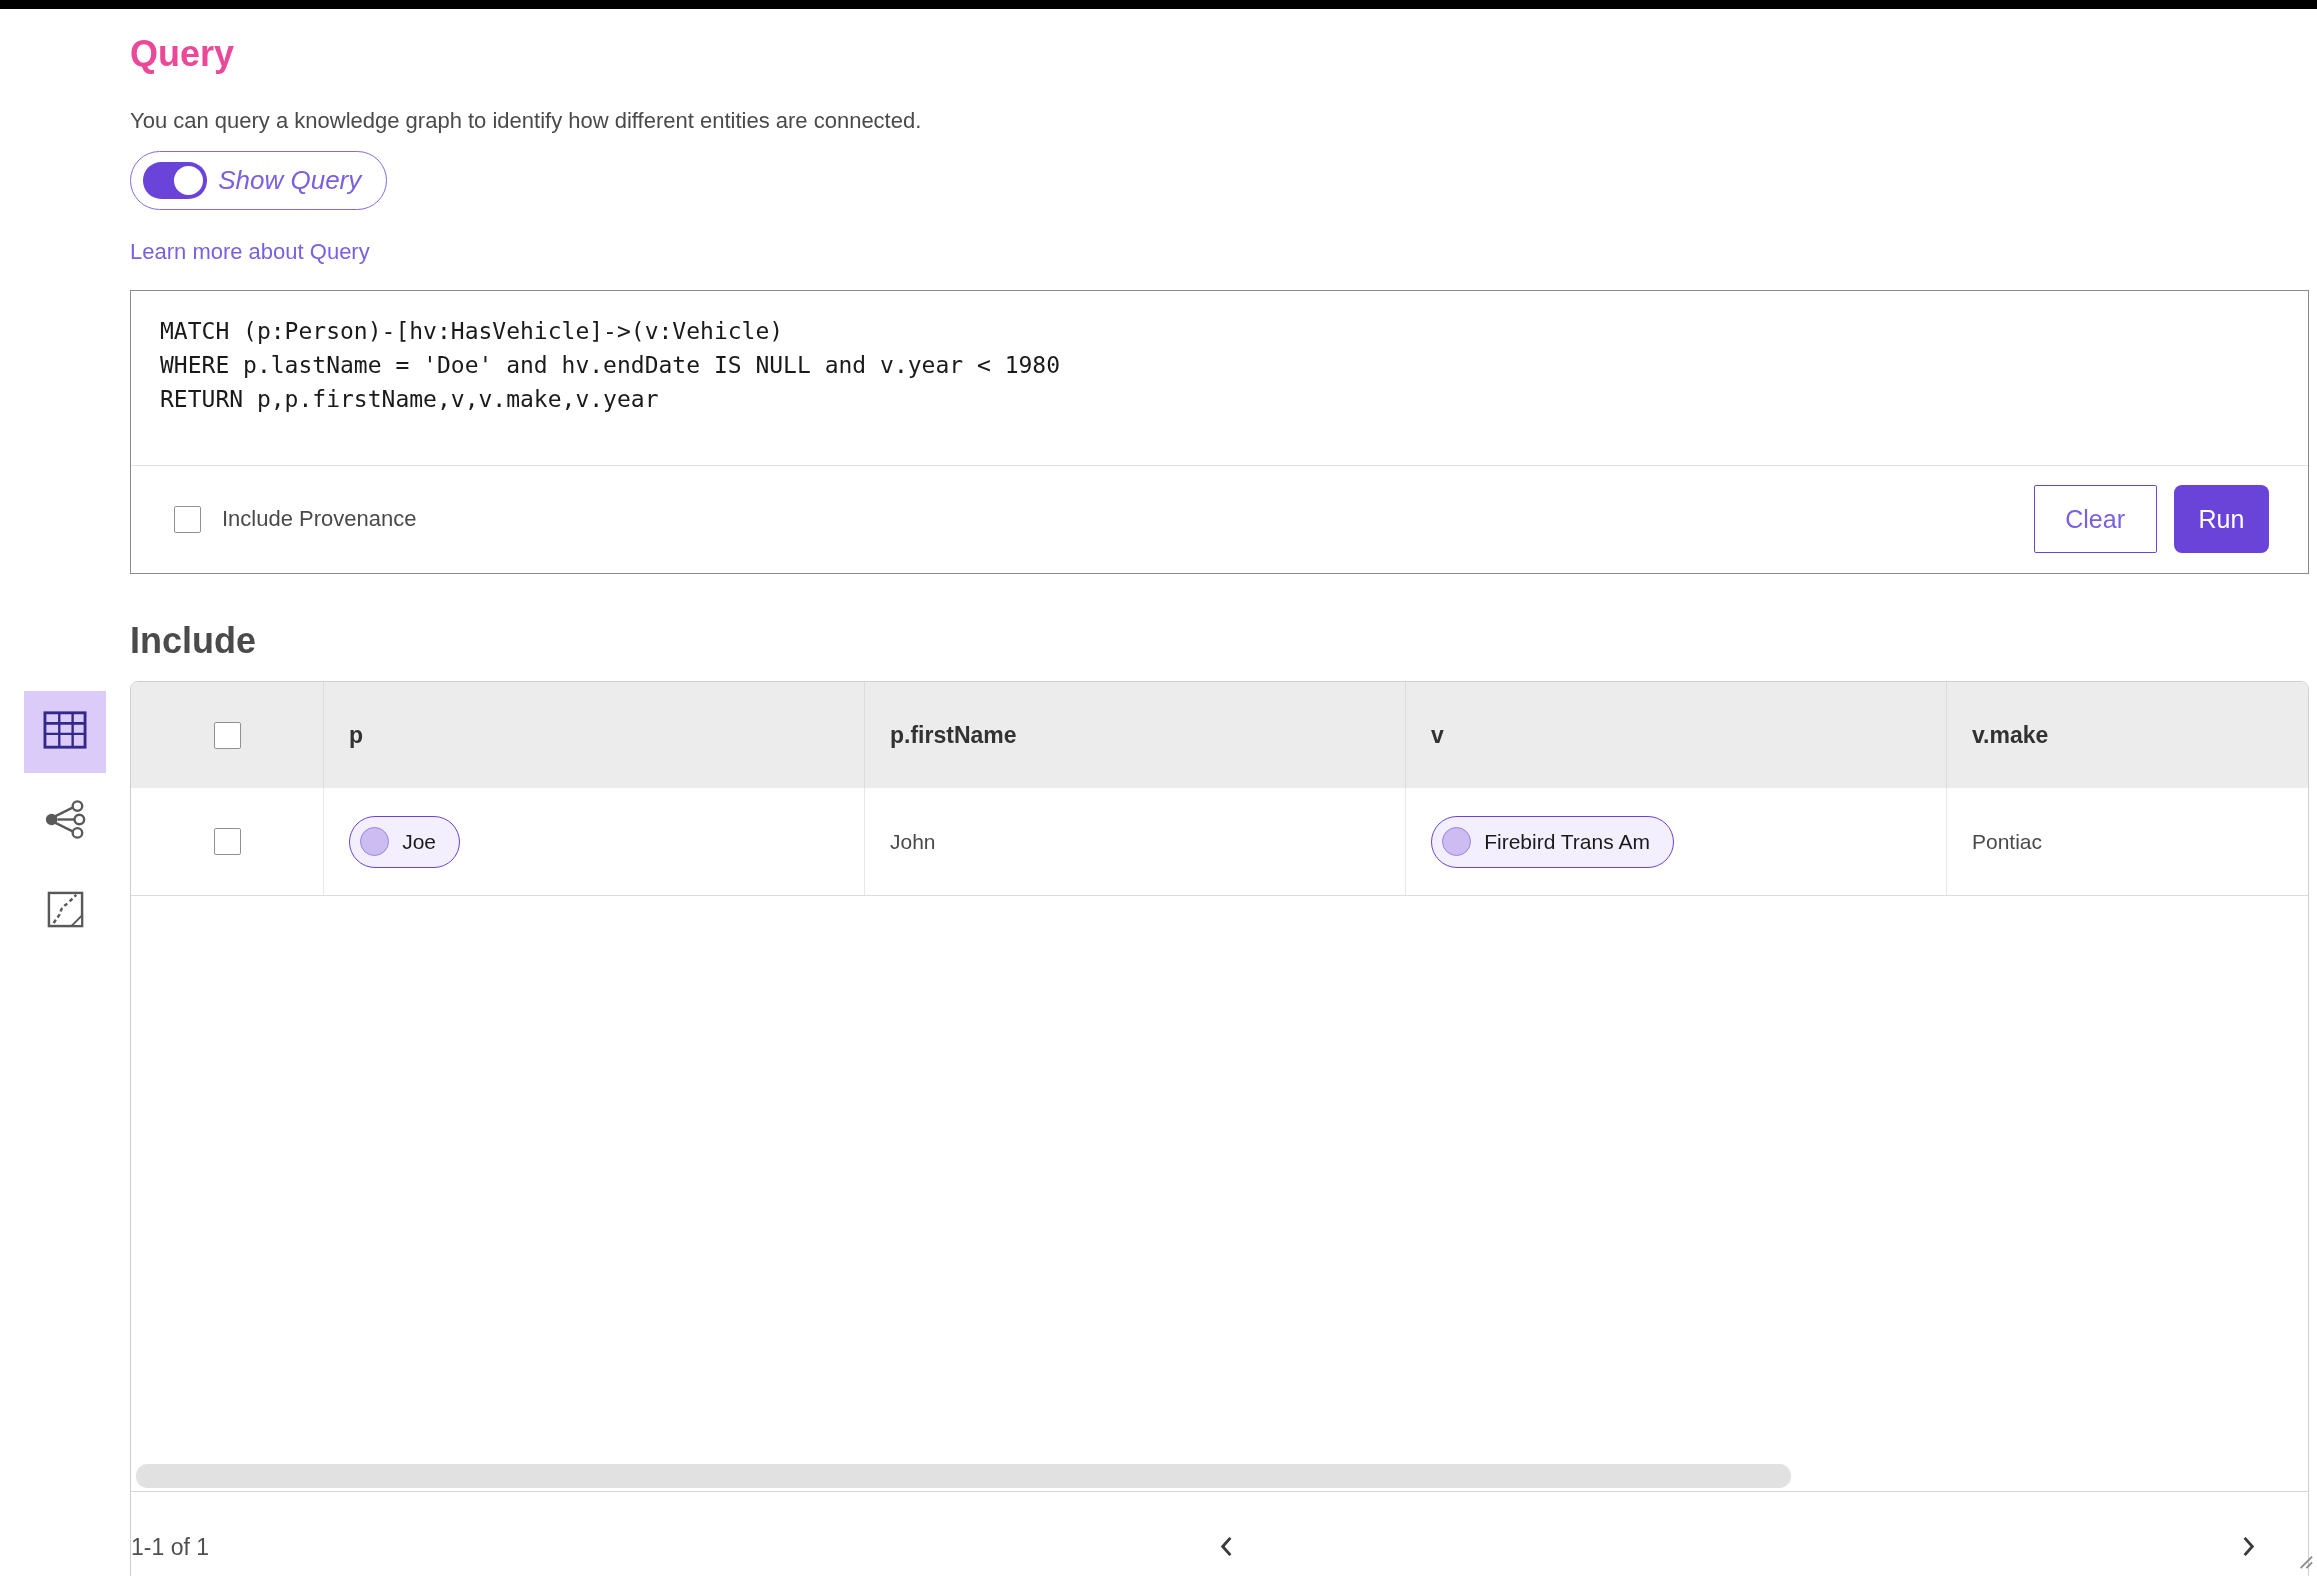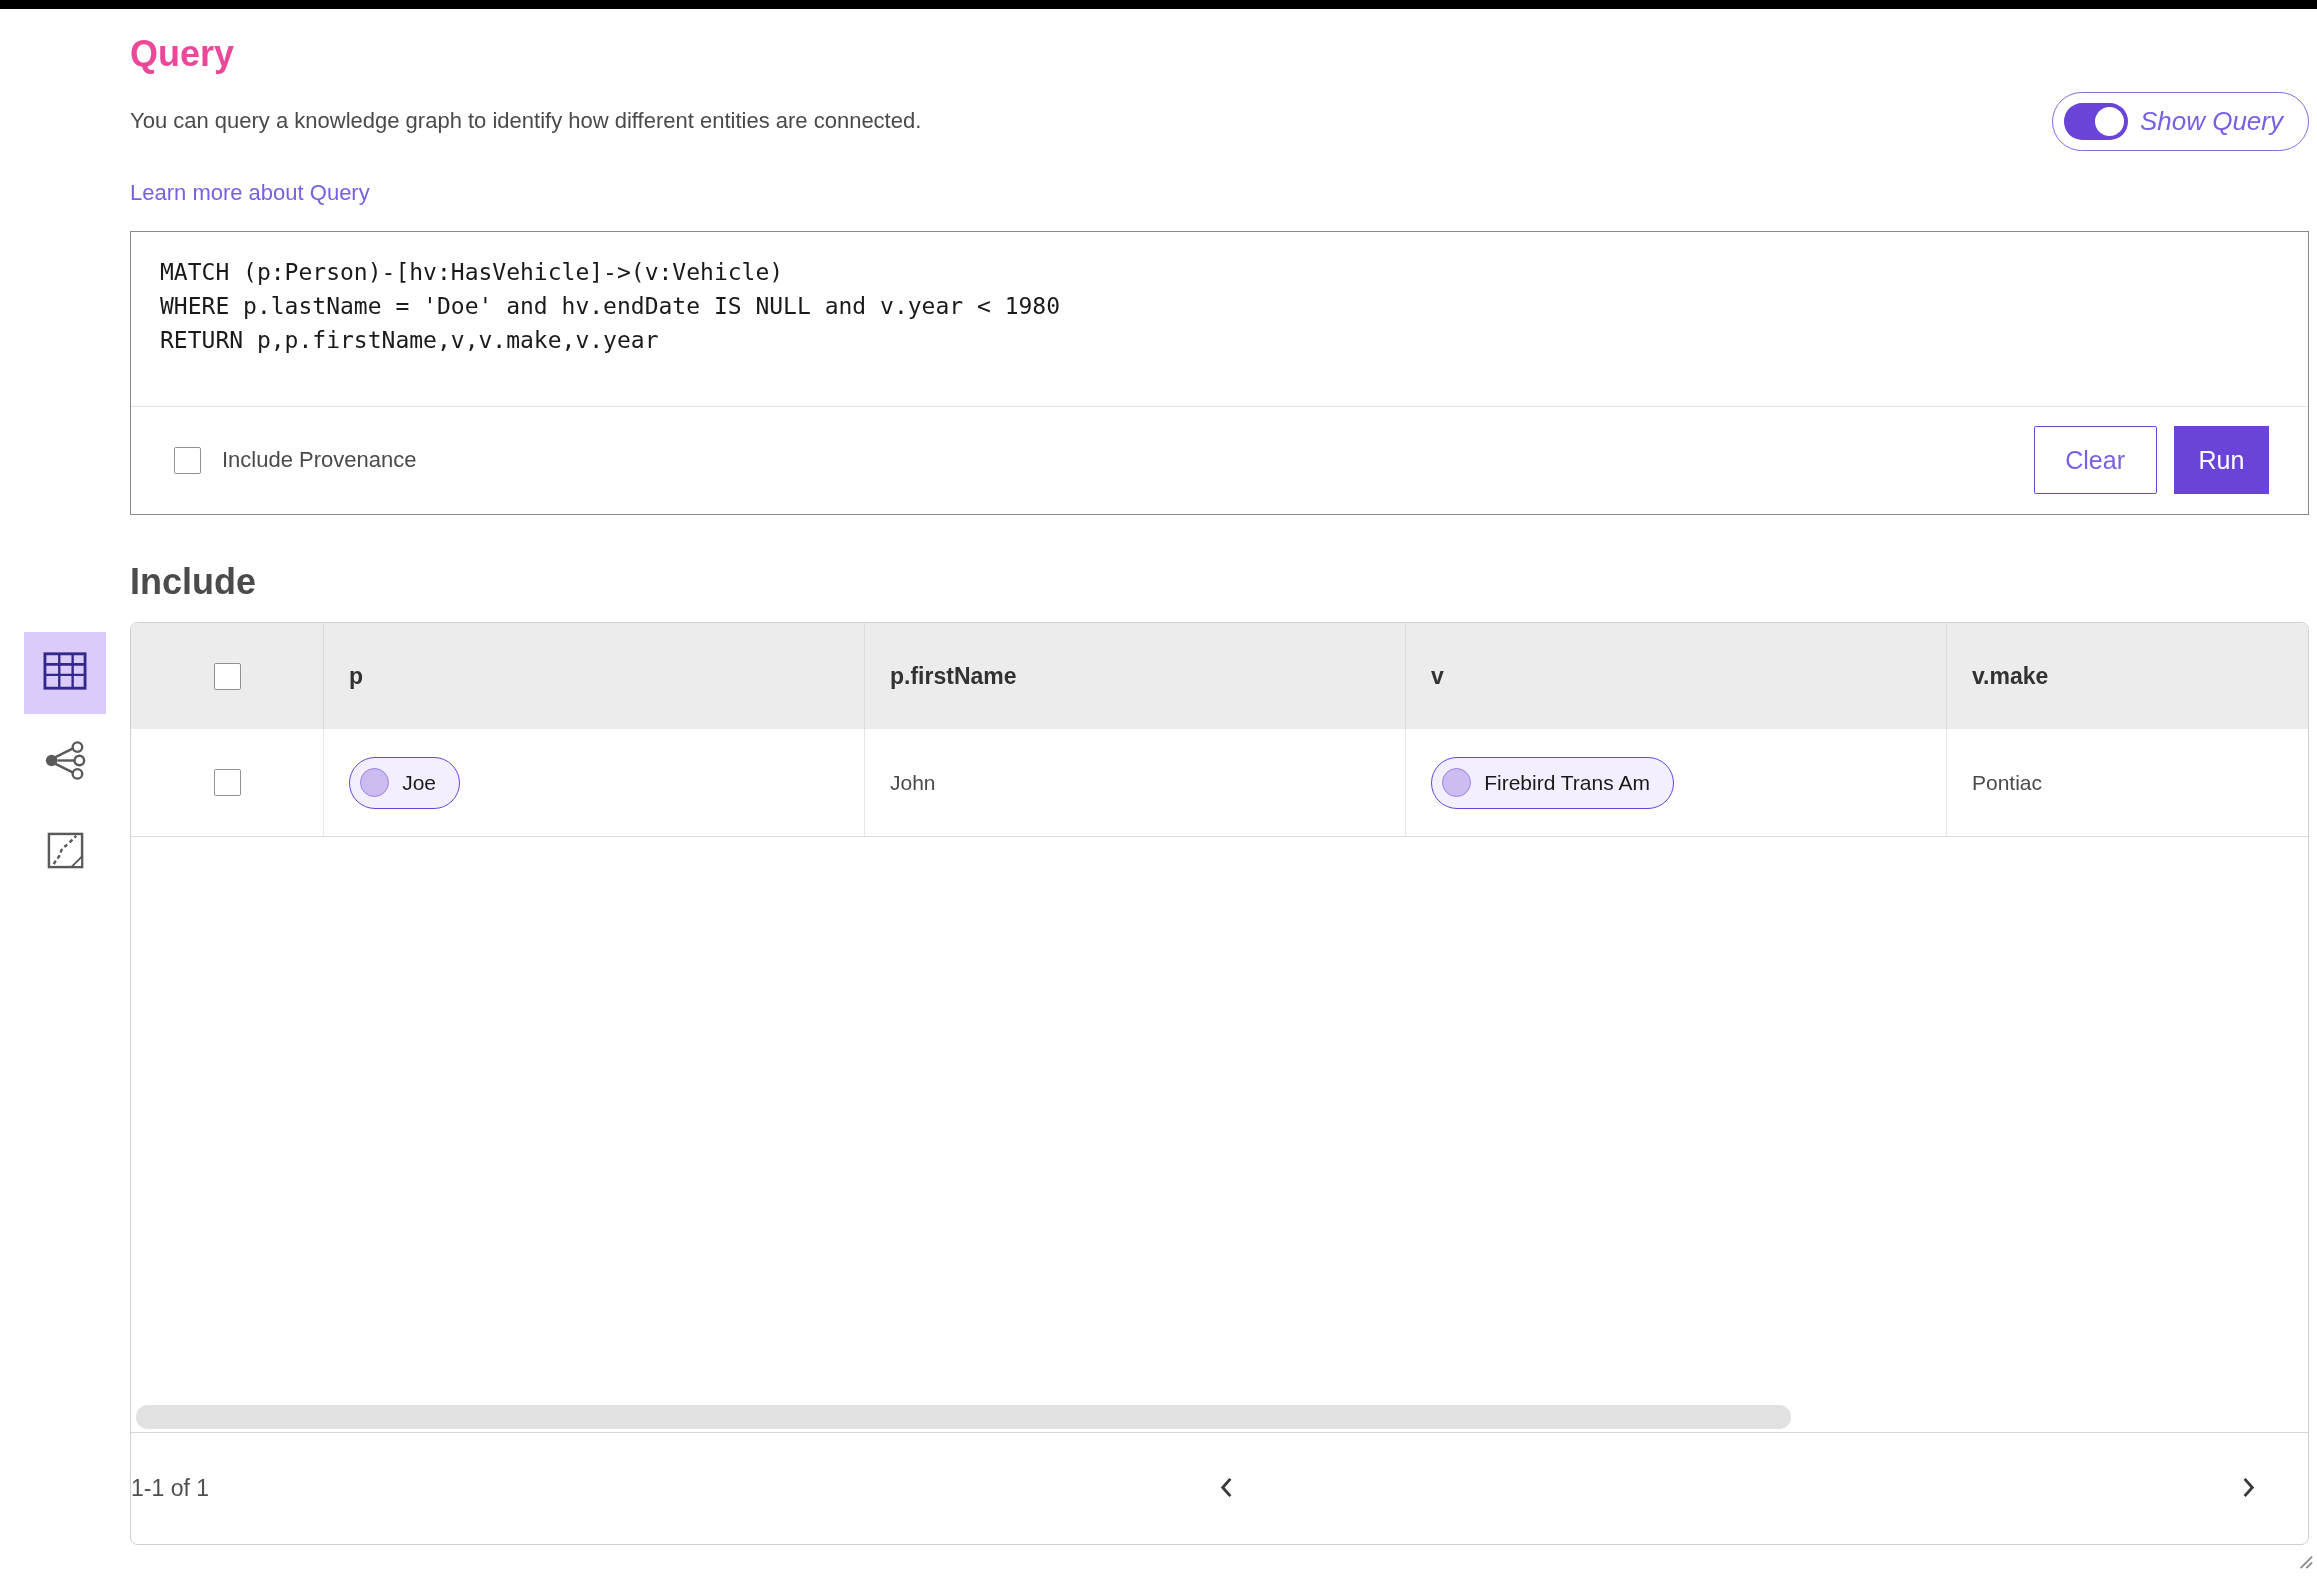--- a/index.html
+++ b/index.html
@@ -13,21 +13,21 @@
     overflow: hidden;
     position: relative;
   }
   .main-col { margin-left: 130px; width: 2179px; }
 
   
   .page-title {
     margin-top: 24px;
     font-size: 36px; font-weight: 700; color: #ec4899;
   }
-  .desc-row { display: flex; justify-content: space-between; align-items: flex-start; }
+  .desc-row { display: flex; justify-content: flex-end; align-items: flex-start; flex-direction: column; }
   .description { margin-top: 33px; font-size: 22px; color: #4a4a4a; }
   .learn-link { margin-top: 29px; display: inline-block; font-size: 22px; color: #7a5fe2; text-decoration: none; cursor: pointer; }
 
   .show-query-pill {
     margin-top: 17.4px;
     display: flex; align-items: center; gap: 11.6px;
     border: 1.9px solid #8568e6; border-radius: 33px;
     padding: 9.7px 25px 9.7px 11.6px;
     background: #fff; cursor: pointer;
   }
@@ -73,21 +73,21 @@
   .provenance-label { margin-left: 21px; font-size: 22px; color: #4a4a4a; }
   .footer-spacer { flex: 1; }
   .btn-clear {
     width: 123px; height: 68px;
     background: #fff; border: 1.9px solid #6a43d9; border-radius: 1.9px;
     color: #7a5fe2; font-size: 25px; font-family: inherit; cursor: pointer;
   }
   .btn-run {
     margin-left: 17.4px; margin-right: 0;
     width: 95px; height: 68px;
-    background: #6a43d9; border: none; border-radius: 0;
+    background: #6a43d9; border: none; border-radius: 8px;
     color: #fff; font-size: 25px; font-family: inherit; cursor: pointer;
   }
 
   
   .results-title { margin-top: 46px; font-size: 36px; font-weight: 700; color: #4b4b4b; }
 
   .results-section { display: flex; margin-top: 19.3px; height: 923px; }
   .view-rail {
     width: 130px; flex: 0 0 auto;
     display: flex; flex-direction: column; align-items: center;

